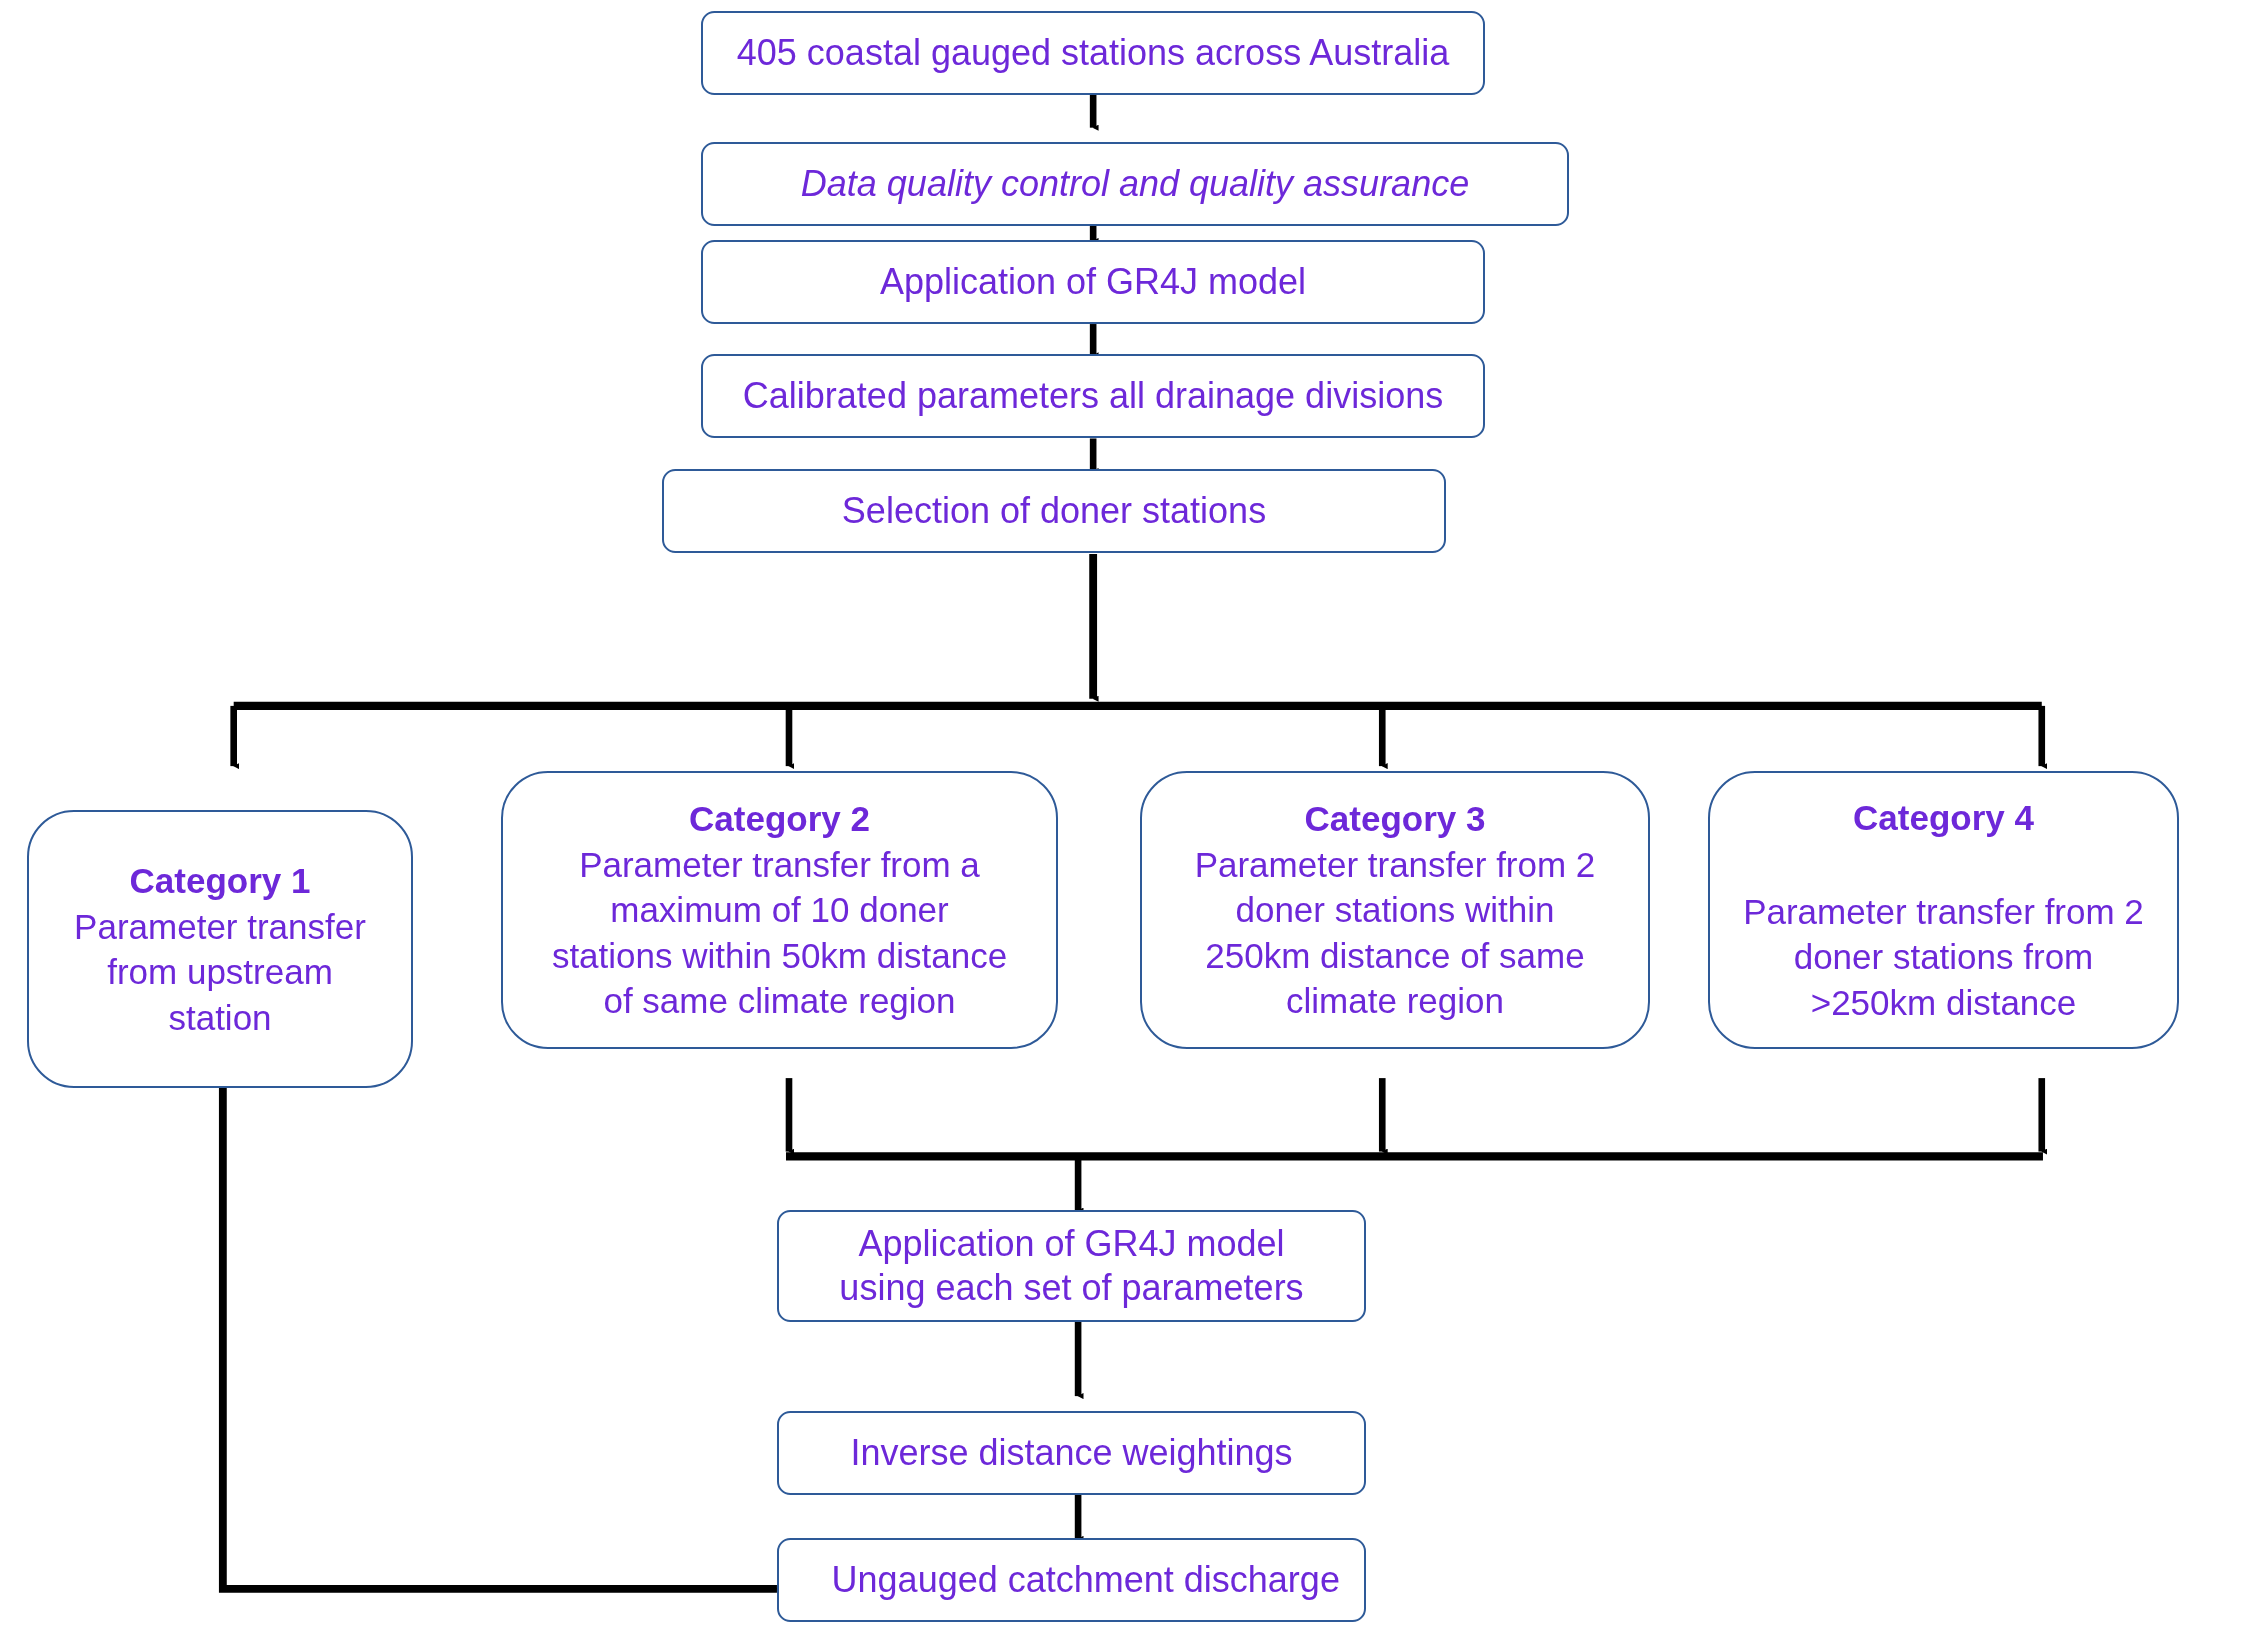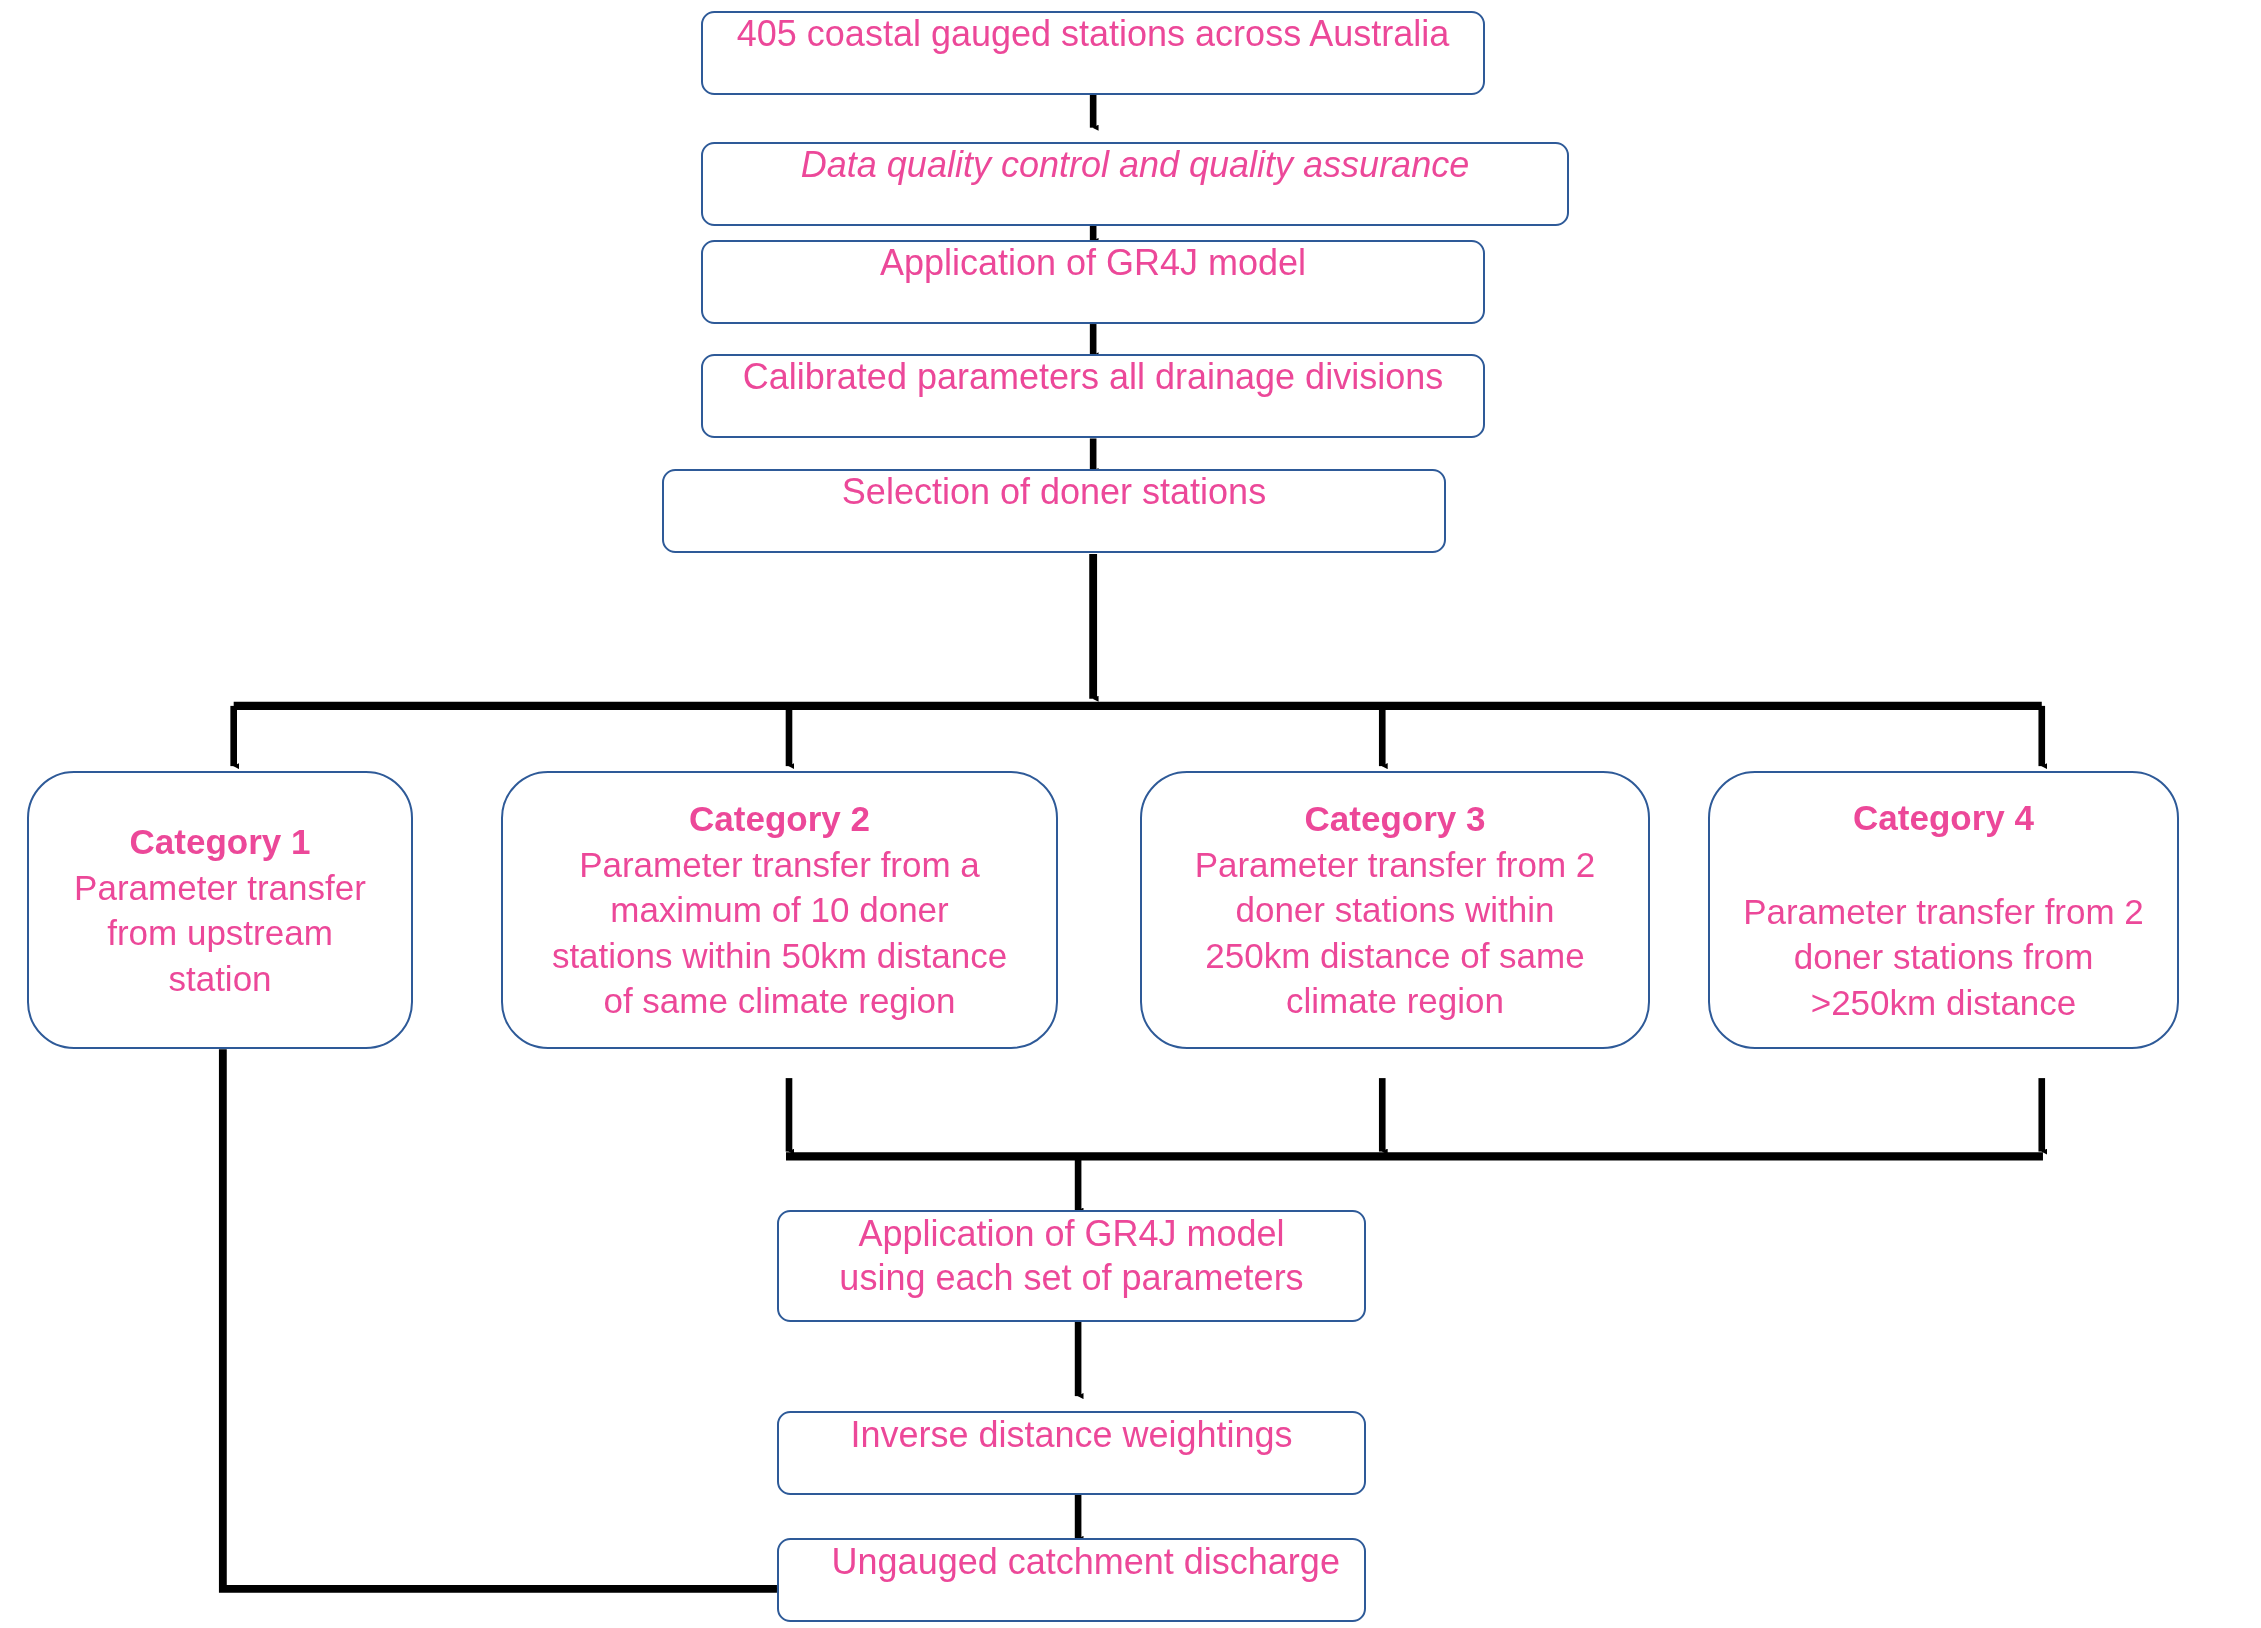--- a/index.html
+++ b/index.html
@@ -17,23 +17,24 @@
     height: 1628px;
     background: #ffffff;
     overflow: hidden;
   }
   .node {
     position: absolute;
     box-sizing: border-box;
     background: #ffffff;
     border: 2.4px solid #2E5A98;
     display: flex;
+    align-items: center;
     justify-content: center;
     text-align: center;
-    color: #ec4899;
+    color: #6d28d9;
     z-index: 3;
   }
   .node.step {
     border-radius: 13.3px;
     font-size: 36px;
     line-height: 1.18;
     padding: 0 14.5px;
   }
   .node.cat {
     border-radius: 47px;
@@ -133,21 +134,21 @@
   </div>
 
   <div class="node step" style="left:701px; top:354px; width:784px; height:84px;">
     <span class="node-label">Calibrated parameters all drainage divisions</span>
   </div>
 
   <div class="node step" style="left:662px; top:469px; width:784px; height:84px;">
     <span class="node-label">Selection of doner stations</span>
   </div>
 
-  <div class="node cat" style="left:27px; top:771px; width:386px; height:278px;">
+  <div class="node cat" style="left:27px; top:810px; width:386px; height:278px;">
     <span class="cat-title">Category 1</span>
     <span class="cat-body node-label">Parameter transfer
 from upstream
 station</span>
   </div>
 
   <div class="node cat" style="left:501px; top:771px; width:557px; height:278px;">
     <span class="cat-title">Category 2</span>
     <span class="cat-body node-label">Parameter transfer from a
 maximum of 10 doner

